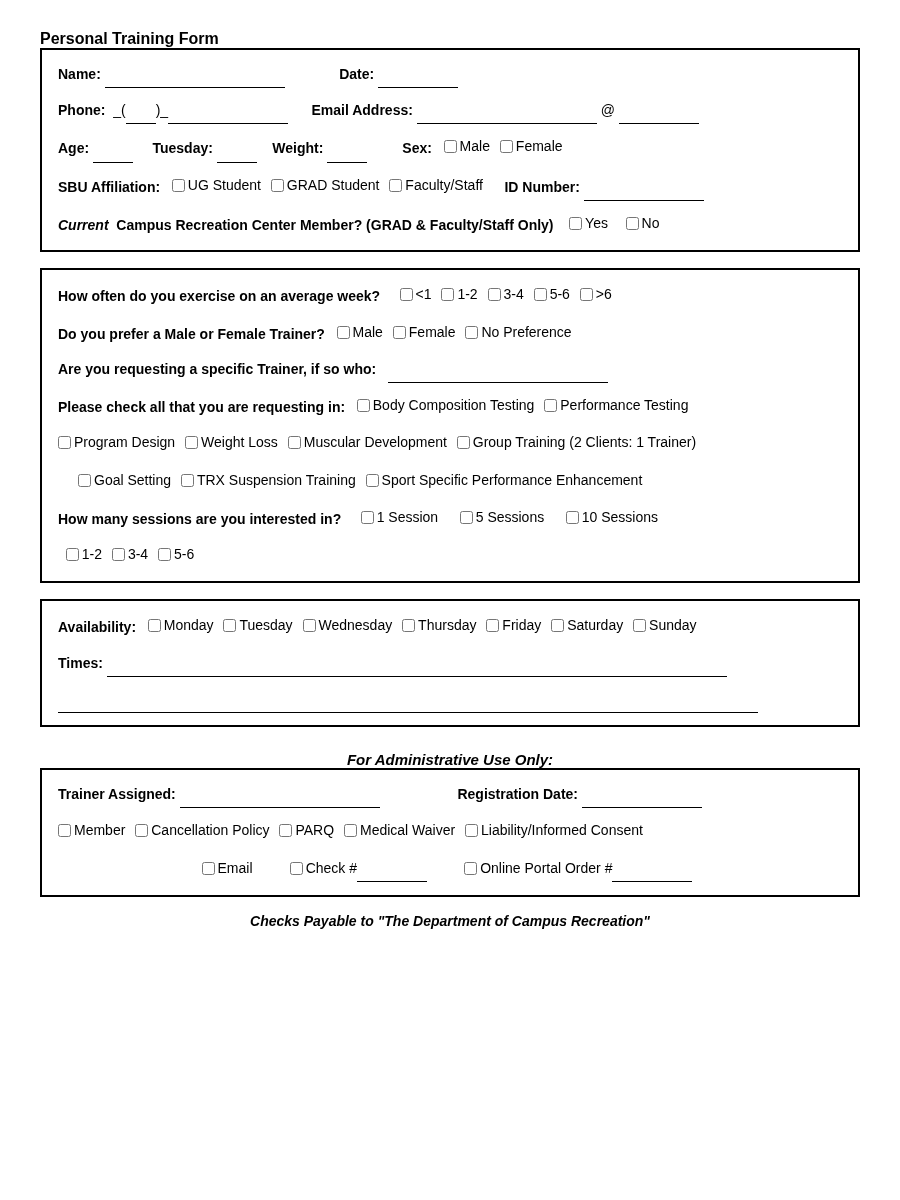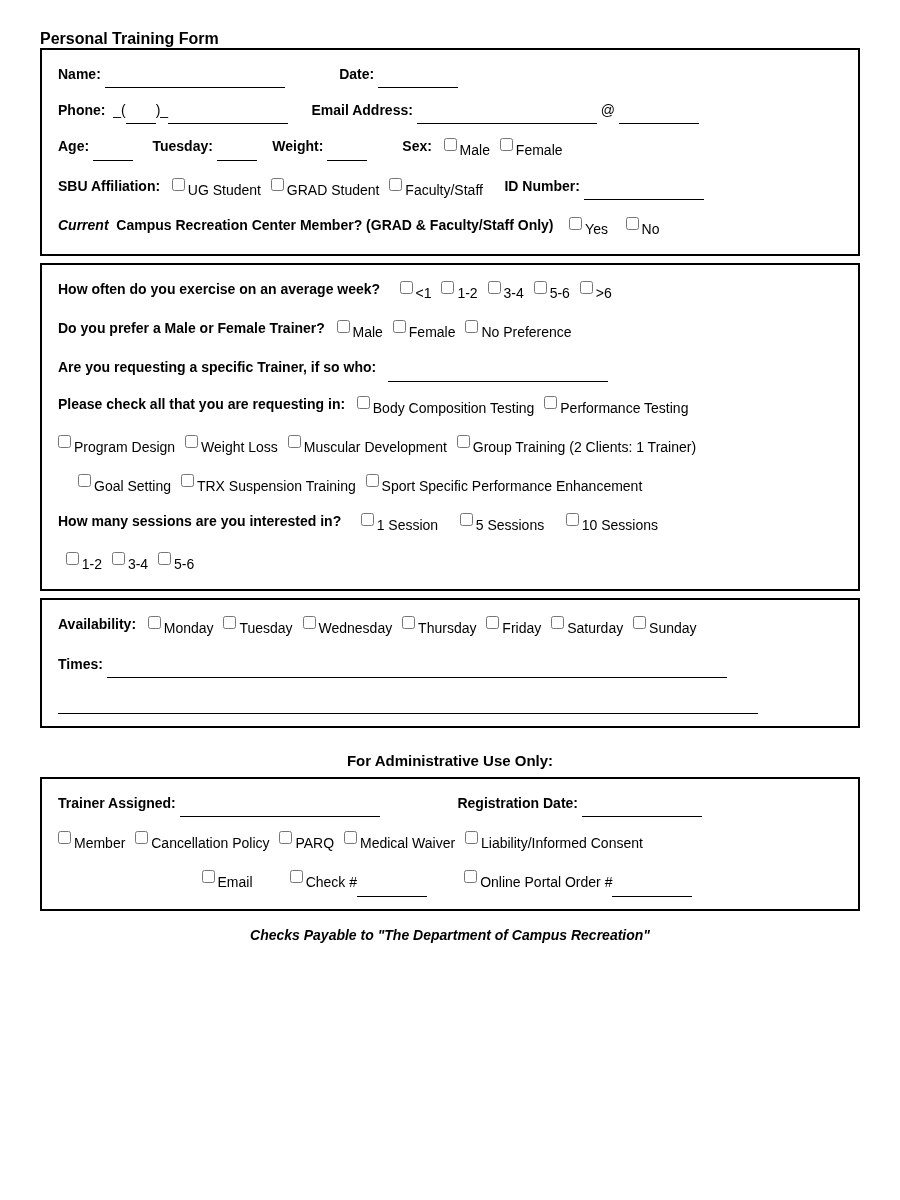--- a/index.html
+++ b/index.html
@@ -13,53 +13,54 @@
       min-height: 1200px;
     }
     .page-title {
       text-align: left;
       font-weight: bold;
       font-size: 16px;
     }
     .form-section {
       border: 2px solid #000;
       padding: 12px 16px;
-      margin-bottom: 7px;
+      margin-bottom: 16px;
     }
     .form-row {
       margin-bottom: 10px;
       line-height: 1.8;
     }
     .form-row:last-child { margin-bottom: 0; }
     .underline {
       display: inline-block;
       border-bottom: 1.5px solid #000;
       min-width: 60px;
     }
     .underline-long { min-width: 180px; }
     .underline-medium { min-width: 120px; }
     .underline-short { min-width: 80px; }
     .underline-times { min-width: 620px; }
     .bold { font-weight: bold; }
     .italic-bold { font-style: italic; font-weight: bold; }
     .checkbox-item {
       display: inline-flex;
+      align-items: center;
       margin-right: 6px;
     }
     .checkbox-item input[type="checkbox"] {
       margin-right: 3px;
       width: 13px;
       height: 13px;
       flex-shrink: 0;
     }
     .section-title {
       text-align: center;
       font-weight: bold;
       font-size: 15px;
-      margin-bottom: 8px;
+      font-style: italic;
     }
     .admin-section {
       border: 2.5px solid #000;
       padding: 12px 16px;
       margin-bottom: 16px;
     }
     .footer-text {
       text-align: center;
       font-style: italic;
       font-weight: bold;

